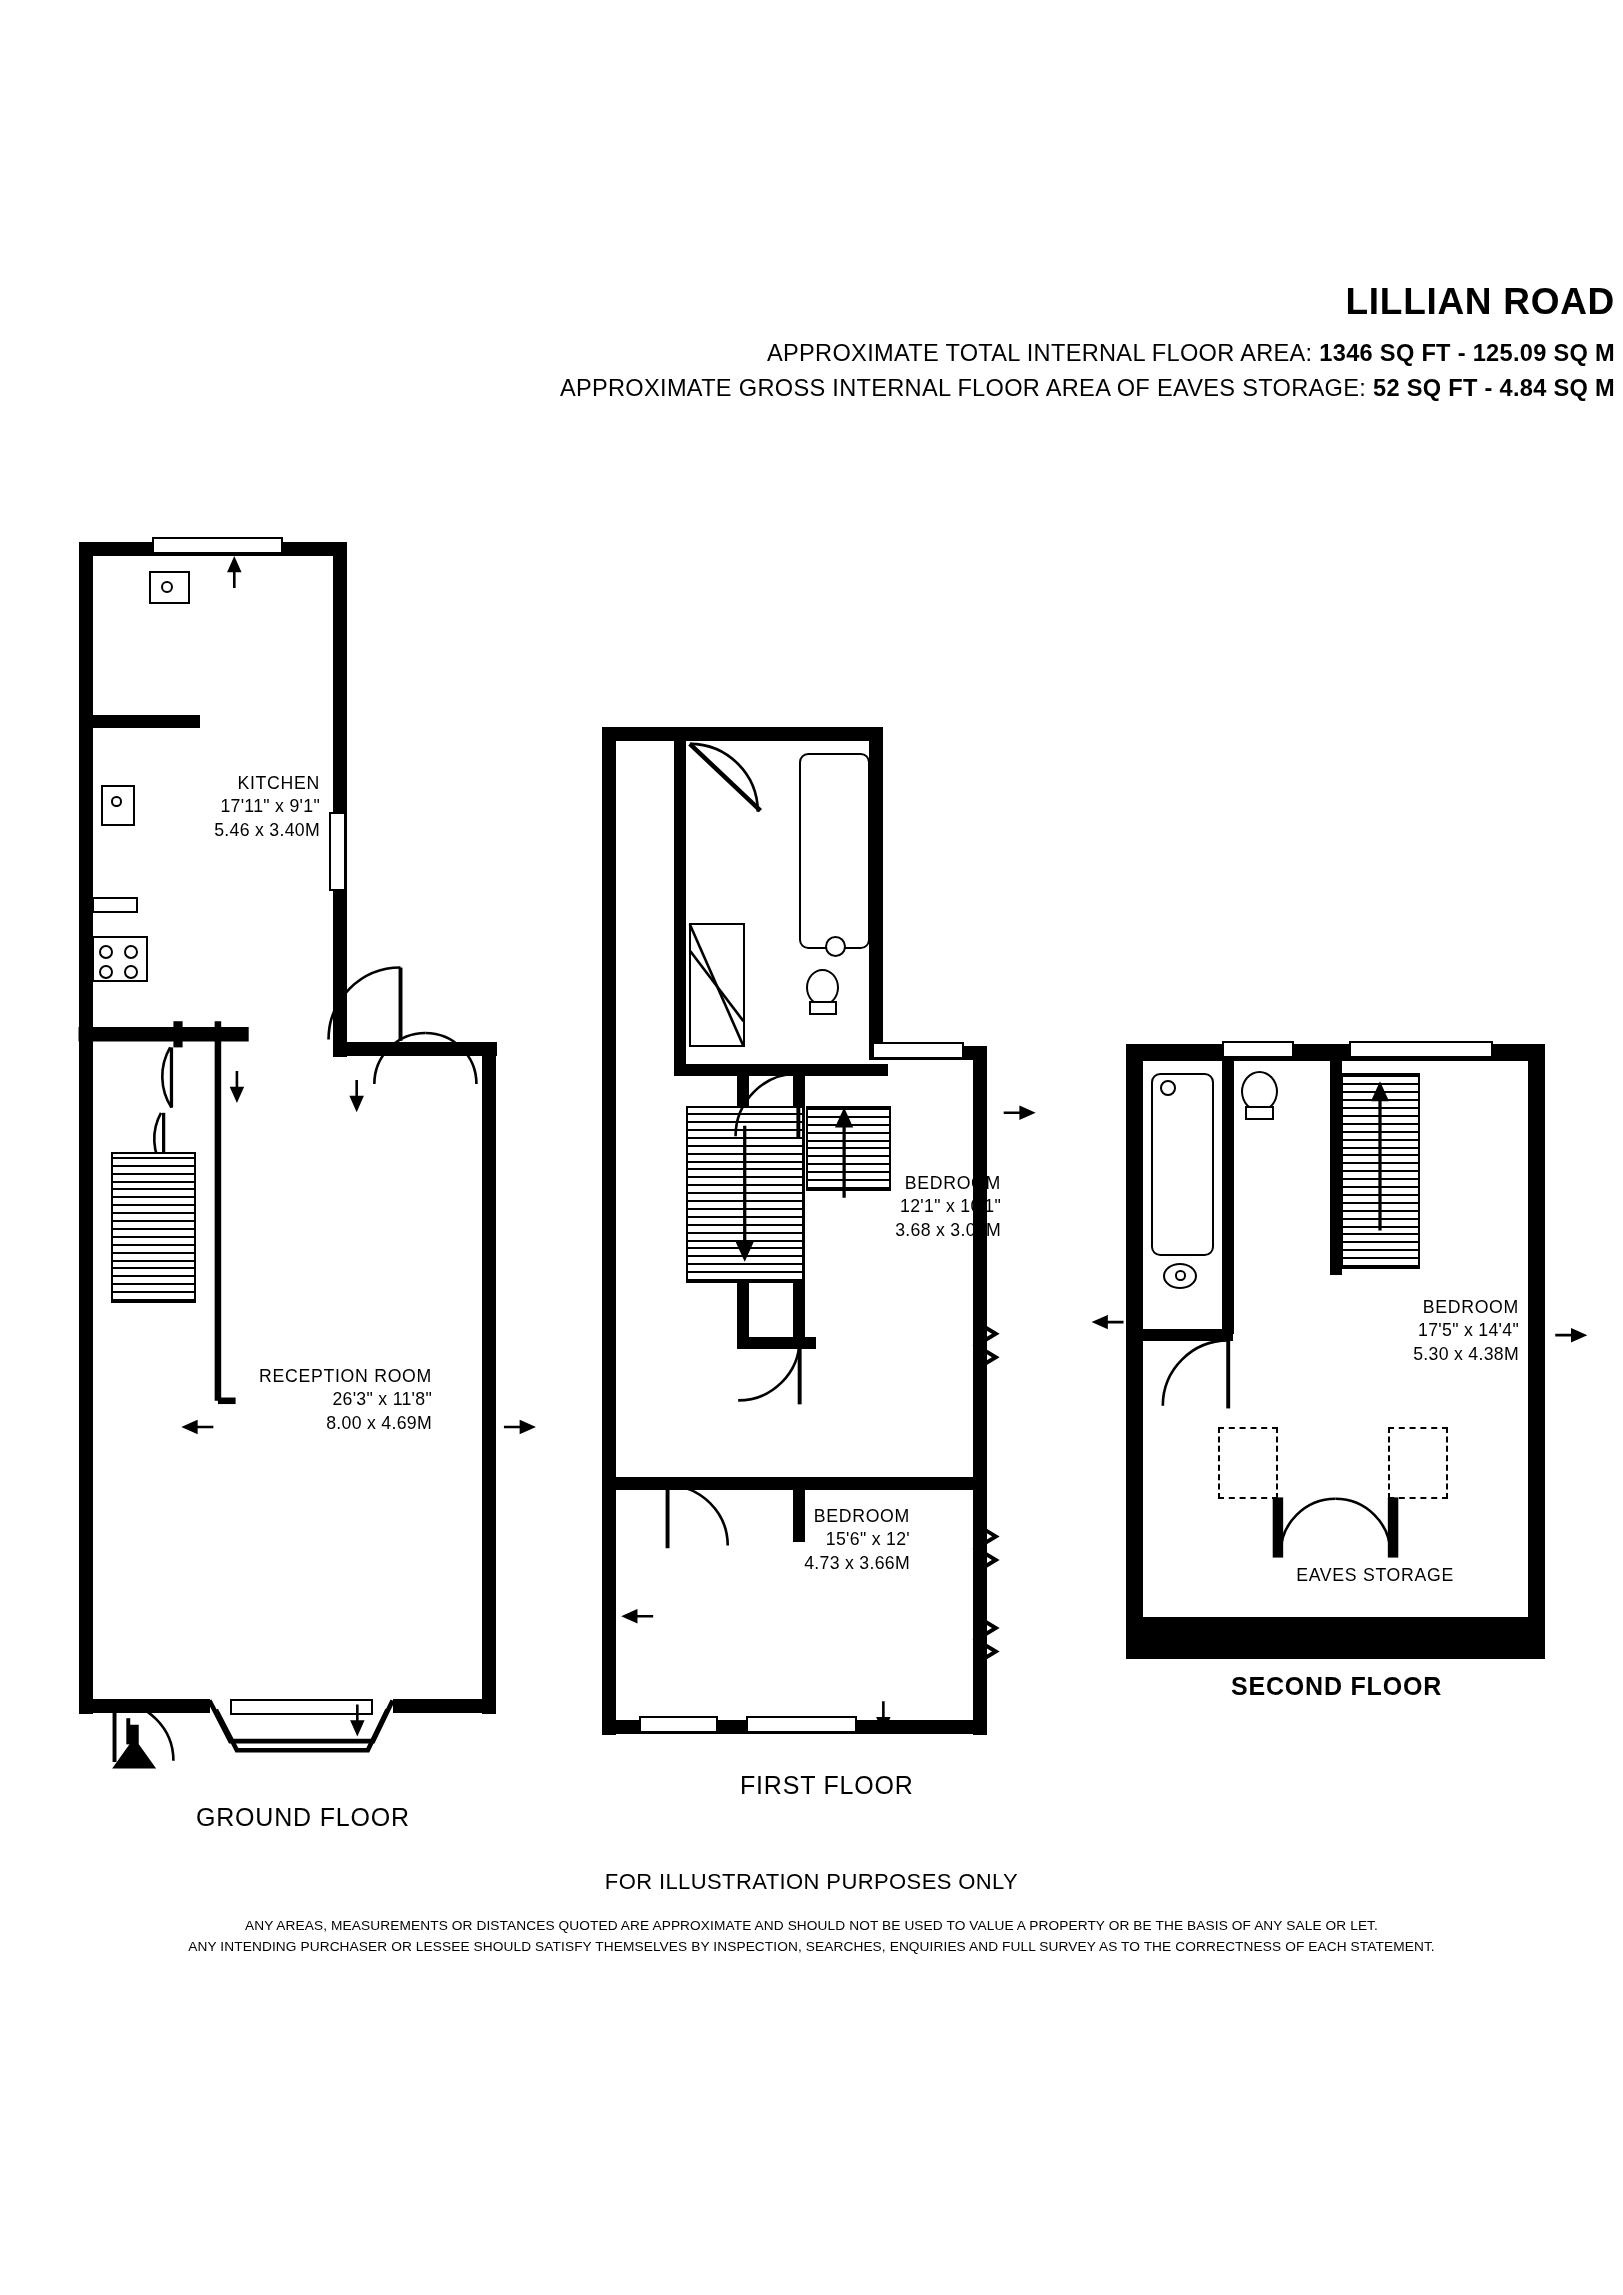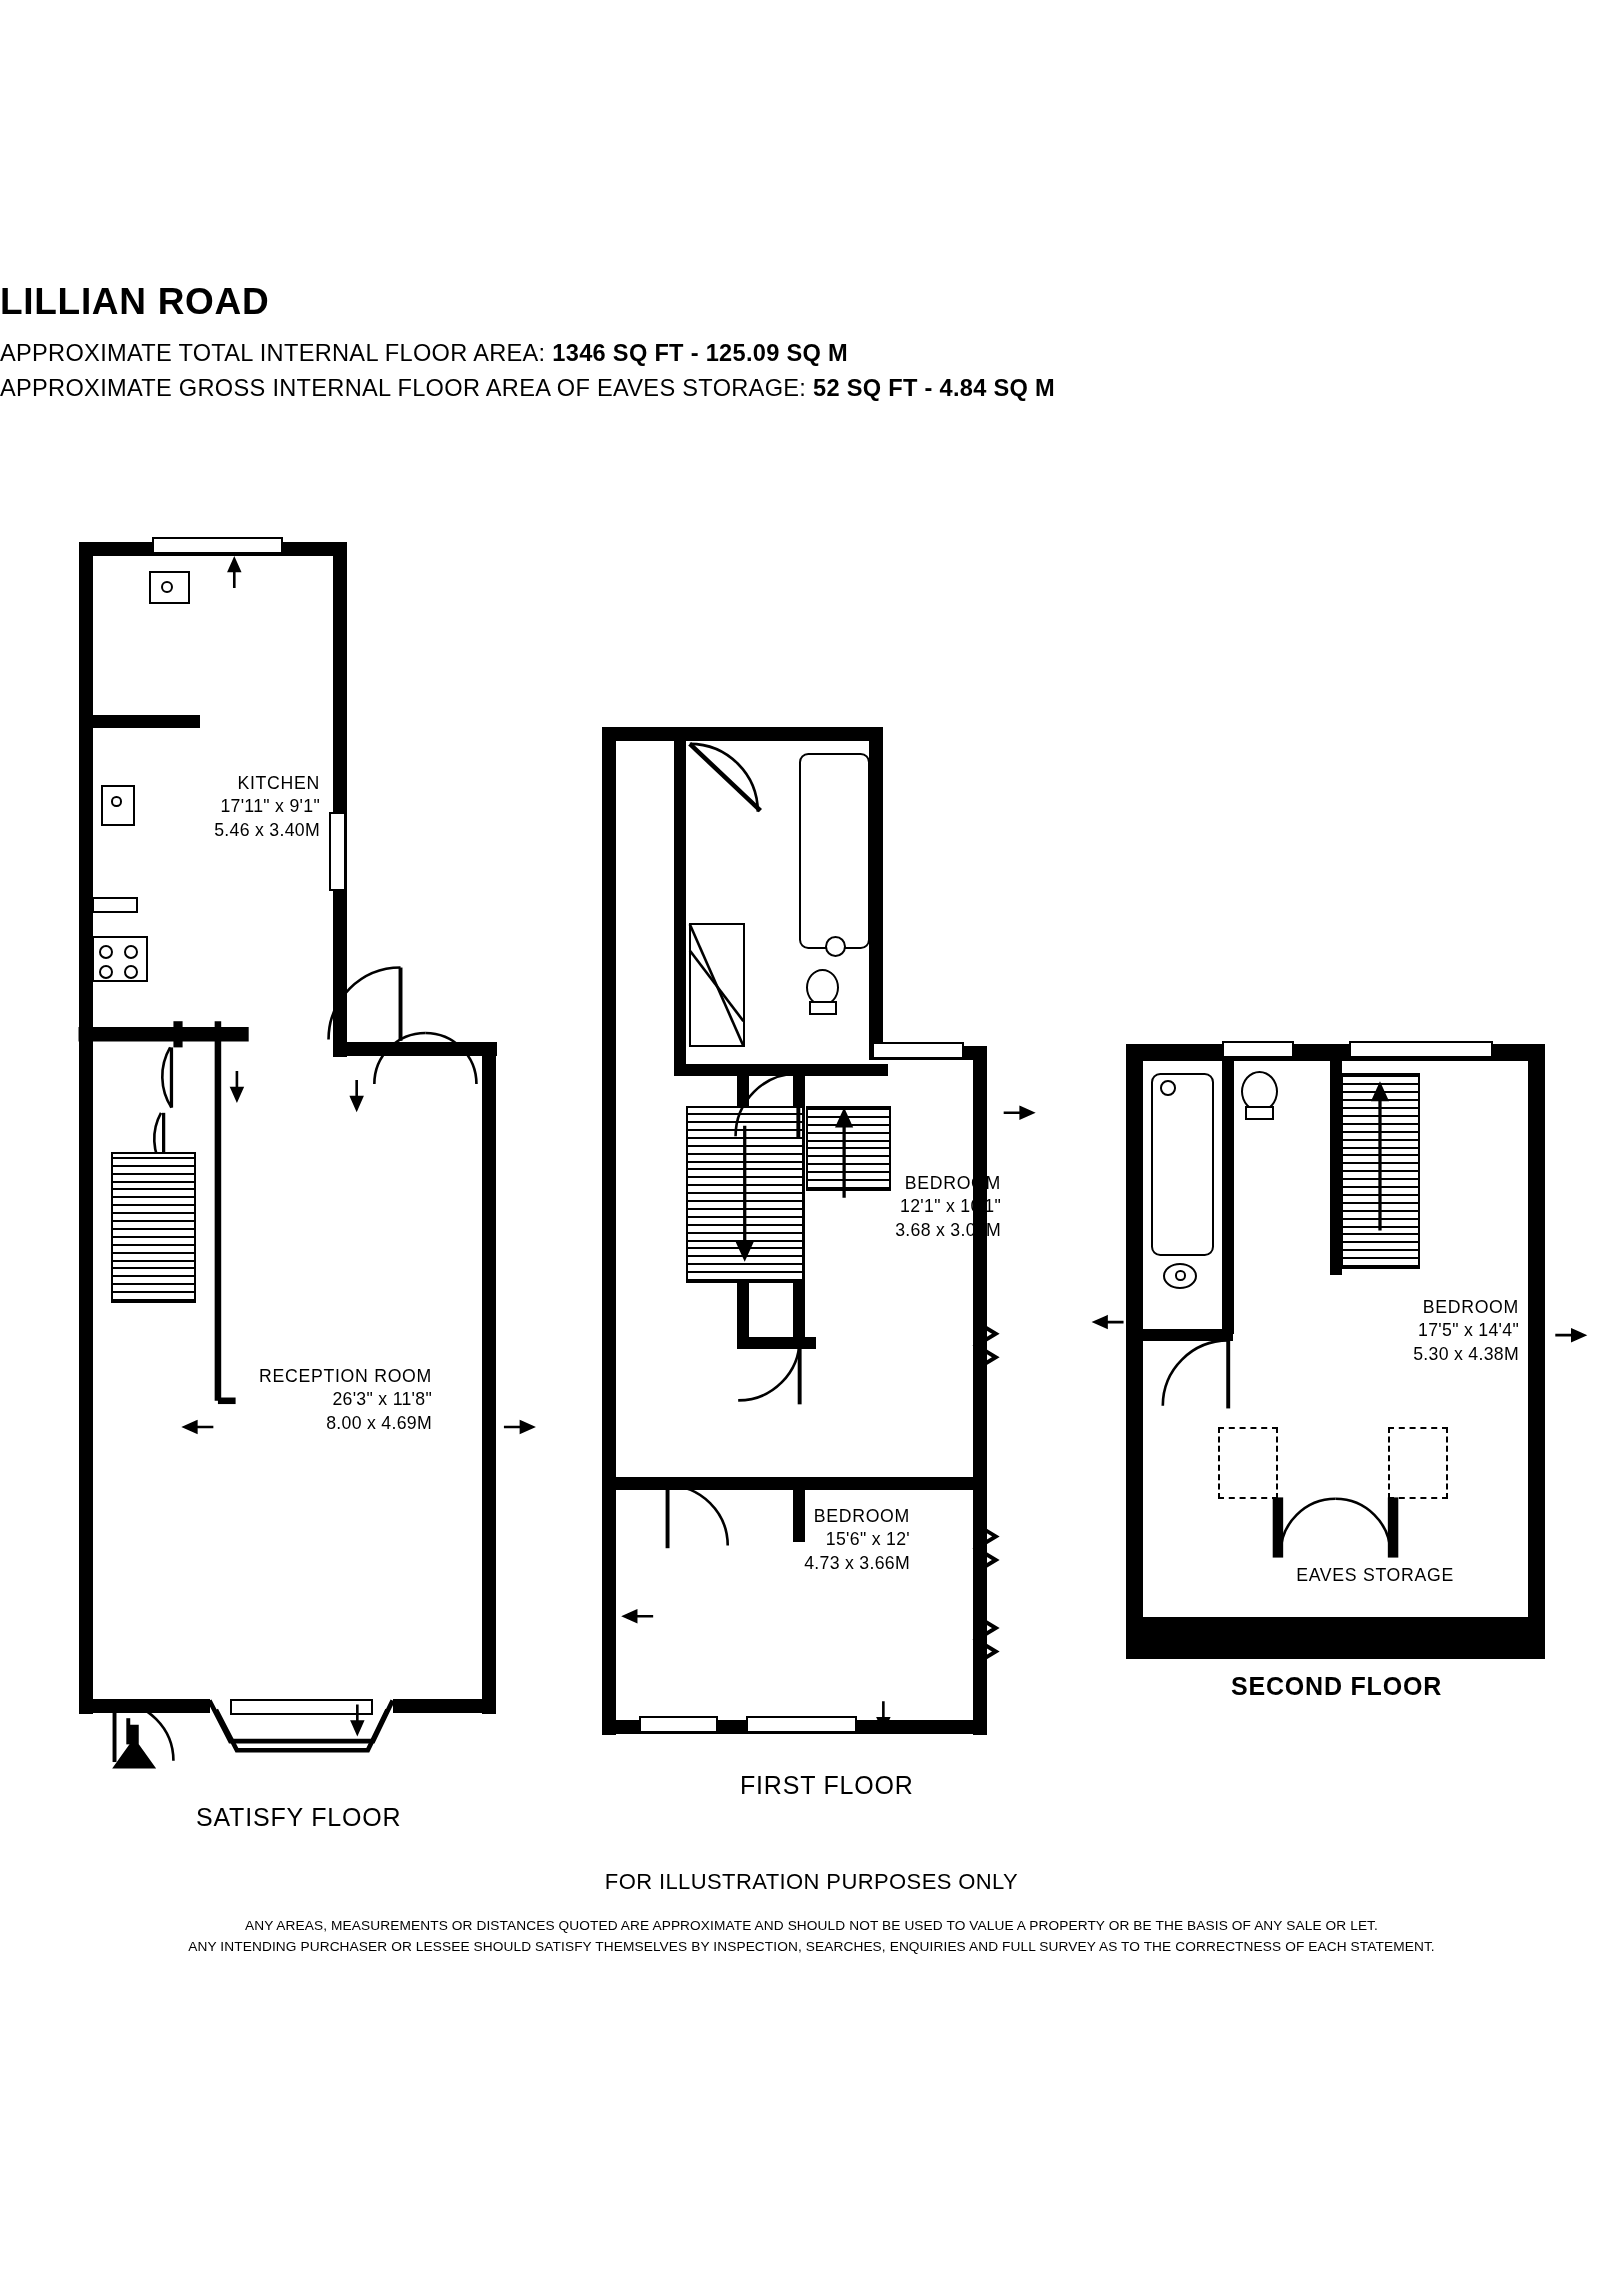--- a/index.html
+++ b/index.html
@@ -15,21 +15,21 @@
     color: #000000;
     overflow: hidden;
   }
 
   
   #header {
     position: absolute;
     top: 281px;
     left: 0;
     width: 1615px;
-    text-align: left;
+    text-align: right;
   }
   #title {
     font-size: 37px;
     font-weight: bold;
     letter-spacing: 0.7px;
     margin-bottom: 17px;
   }
   .hdr-line {
     font-size: 23.6px;
     letter-spacing: 0.3px;
@@ -200,21 +200,21 @@
     <div>17'11" x 9'1"</div>
     <div>5.46 x 3.40M</div>
   </div>
 
   <div class="room-label" style="left:183px;top:1365px;width:249px;">
     <div class="nm">RECEPTION ROOM</div>
     <div>26'3" x 11'8"</div>
     <div>8.00 x 4.69M</div>
   </div>
 
-  <div class="floor-title" style="left:196px;top:1803px;">SATISFY FLOOR</div>
+  <div class="floor-title" style="left:196px;top:1803px;">GROUND FLOOR</div>
 </div>
 
 <div class="plan" id="first-plan" style="left:576px;top:0;width:497px;height:1833px;">
 
   <div class="wall" style="left:26px;top:727px;width:14.4px;height:1008px;"></div>
   <div class="wall" style="left:26px;top:727px;width:281px;height:14.4px;"></div>
   <div class="wall" style="left:293px;top:727px;width:14.4px;height:321px;"></div>
   <div class="wall" style="left:293px;top:1046px;width:118px;height:14.4px;"></div>
   <div class="wall" style="left:397px;top:1046px;width:14.4px;height:689px;"></div>
   <div class="wall" style="left:26px;top:1720px;width:385px;height:14.4px;"></div>

